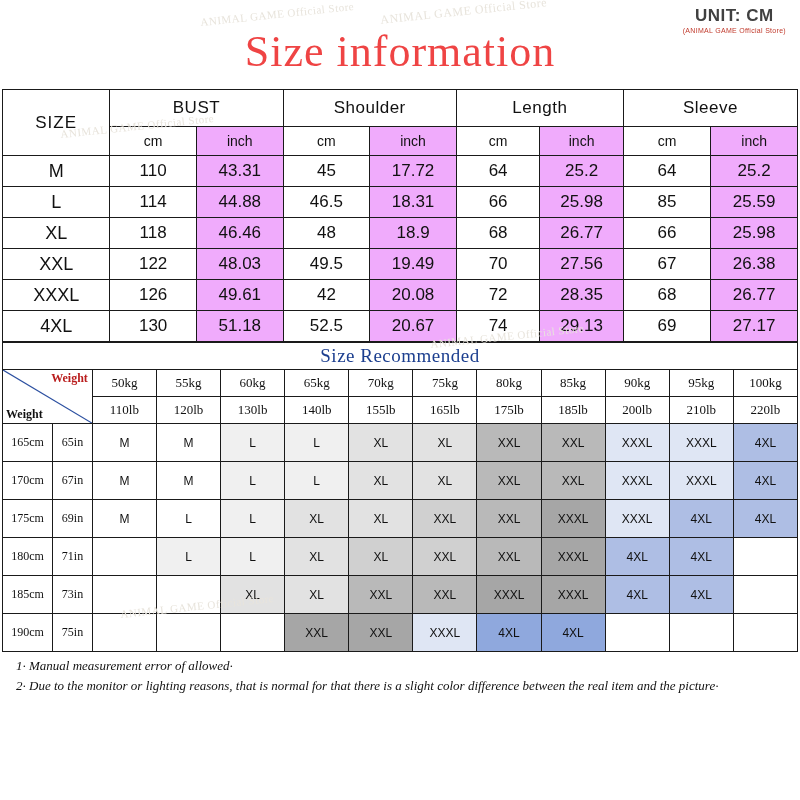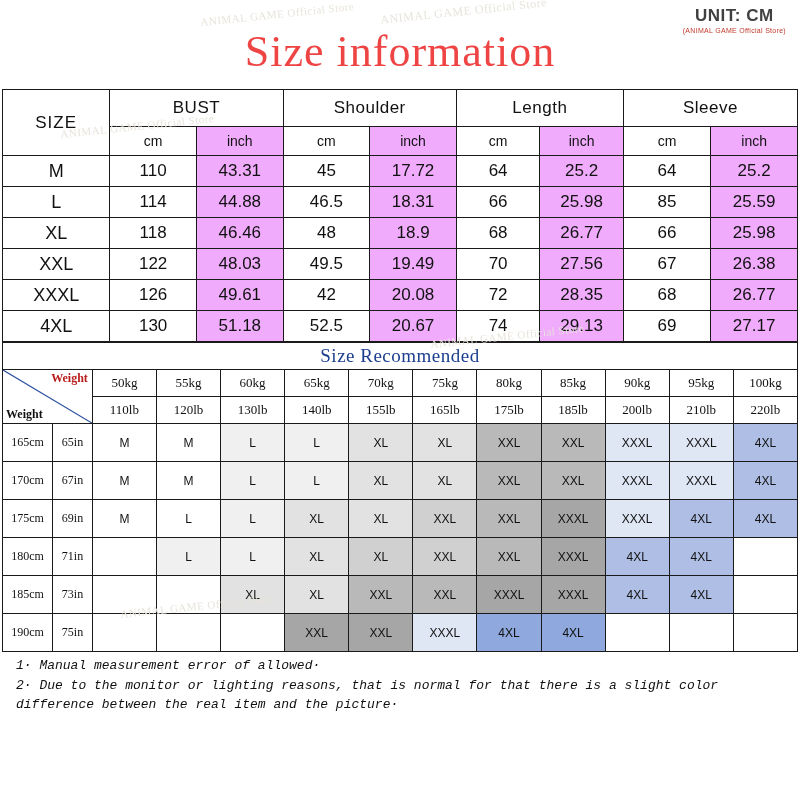--- a/index.html
+++ b/index.html
@@ -182,21 +182,20 @@
   .att-title {
     font-size: 13px;
     font-style: italic;
     margin-bottom: 2px;
   }
   .att-line {
     font-size: 13px;
     font-style: italic;
     line-height: 1.5;
     margin-left: 10px;
-    font-family: Liberation Mono, monospace;
   }
 </style>
 </head>
 <body>
 
 <div class="wm wm1">ANIMAL GAME Official Store</div>
 <div class="wm wm2">ANIMAL GAME Official Store</div>
 <div class="wm wm3">ANIMAL GAME Official Store</div>
 <div class="wm wm4">ANIMAL GAME Official Store</div>
 <div class="wm wm5">ANIMAL GAME Official Store</div>

